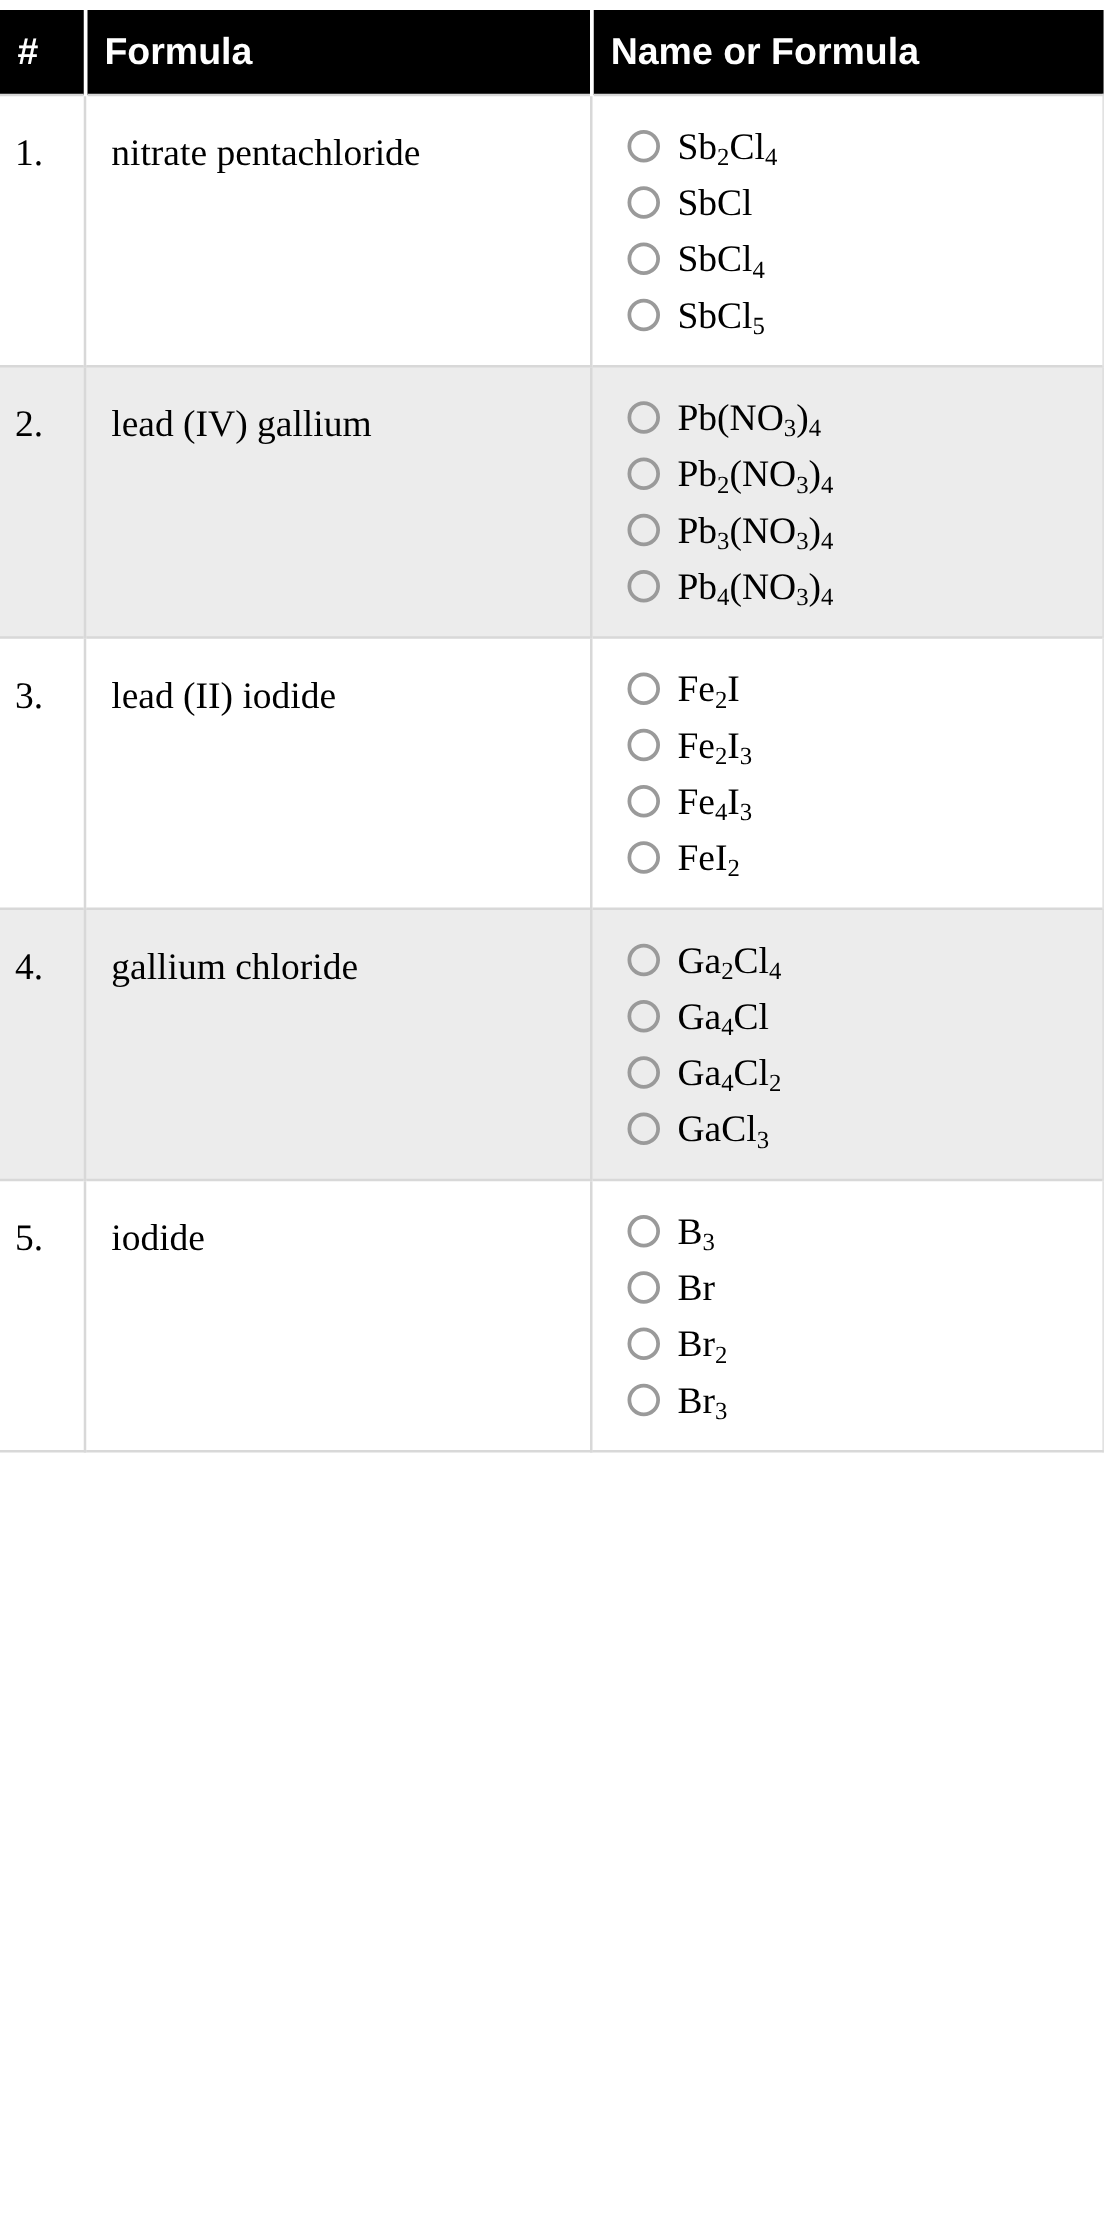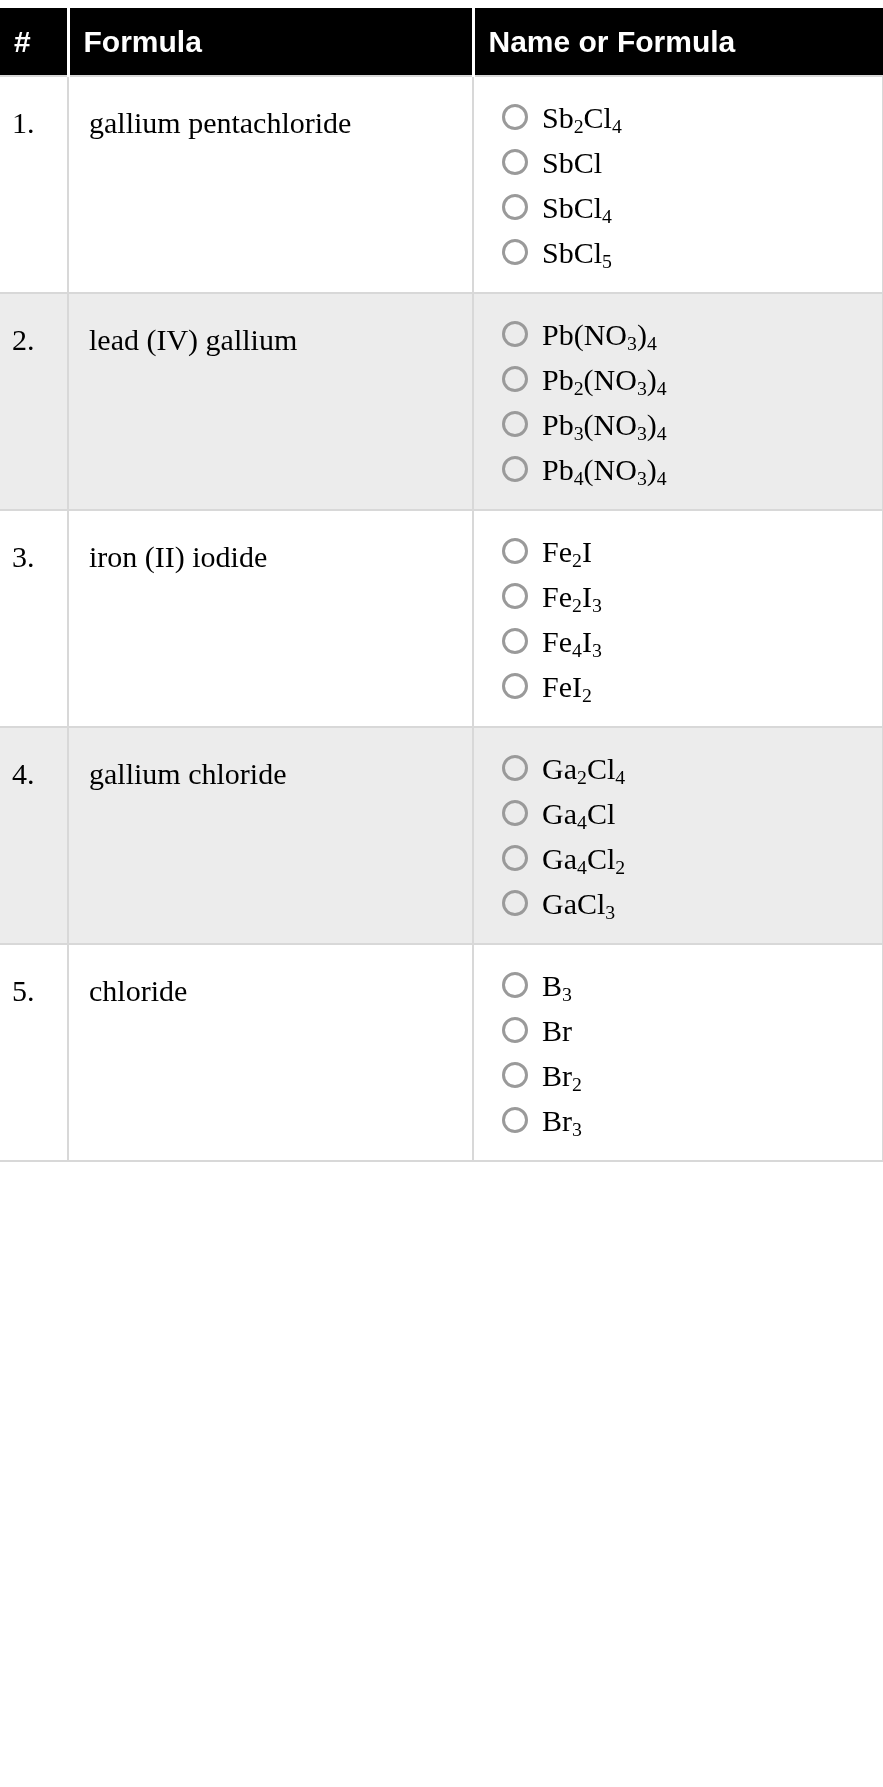--- a/index.html
+++ b/index.html
@@ -137,21 +137,21 @@
     <thead>
       <tr>
         <th class="col-num">#</th>
         <th class="col-compound">Formula</th>
         <th class="col-answer">Name or Formula</th>
       </tr>
     </thead>
     <tbody id="quiz-body">
         <tr class="row-odd">
           <td class="cell-num">1.</td>
-          <td class="cell-compound">gallium pentachloride</td>
+          <td class="cell-compound">nitrate pentachloride</td>
           <td class="cell-answer">
             <ul class="option-list">
               <li class="option-item">
                 <span class="radio-icon"></span>
                 <span class="option-label">Sb<sub>2</sub>Cl<sub>4</sub></span>
               </li>
               <li class="option-item">
                 <span class="radio-icon"></span>
                 <span class="option-label">SbCl</span>
               </li>
@@ -185,21 +185,21 @@
               </li>
               <li class="option-item">
                 <span class="radio-icon"></span>
                 <span class="option-label">Pb<sub>4</sub>(NO<sub>3</sub>)<sub>4</sub></span>
               </li>
             </ul>
           </td>
         </tr>
         <tr class="row-odd">
           <td class="cell-num">3.</td>
-          <td class="cell-compound">iron (II) iodide</td>
+          <td class="cell-compound">lead (II) iodide</td>
           <td class="cell-answer">
             <ul class="option-list">
               <li class="option-item">
                 <span class="radio-icon"></span>
                 <span class="option-label">Fe<sub>2</sub>I</span>
               </li>
               <li class="option-item">
                 <span class="radio-icon"></span>
                 <span class="option-label">Fe<sub>2</sub>I<sub>3</sub></span>
               </li>
@@ -233,21 +233,21 @@
               </li>
               <li class="option-item">
                 <span class="radio-icon"></span>
                 <span class="option-label">GaCl<sub>3</sub></span>
               </li>
             </ul>
           </td>
         </tr>
         <tr class="row-odd">
           <td class="cell-num">5.</td>
-          <td class="cell-compound">chloride</td>
+          <td class="cell-compound">iodide</td>
           <td class="cell-answer">
             <ul class="option-list">
               <li class="option-item">
                 <span class="radio-icon"></span>
                 <span class="option-label">B<sub>3</sub></span>
               </li>
               <li class="option-item">
                 <span class="radio-icon"></span>
                 <span class="option-label">Br</span>
               </li>

